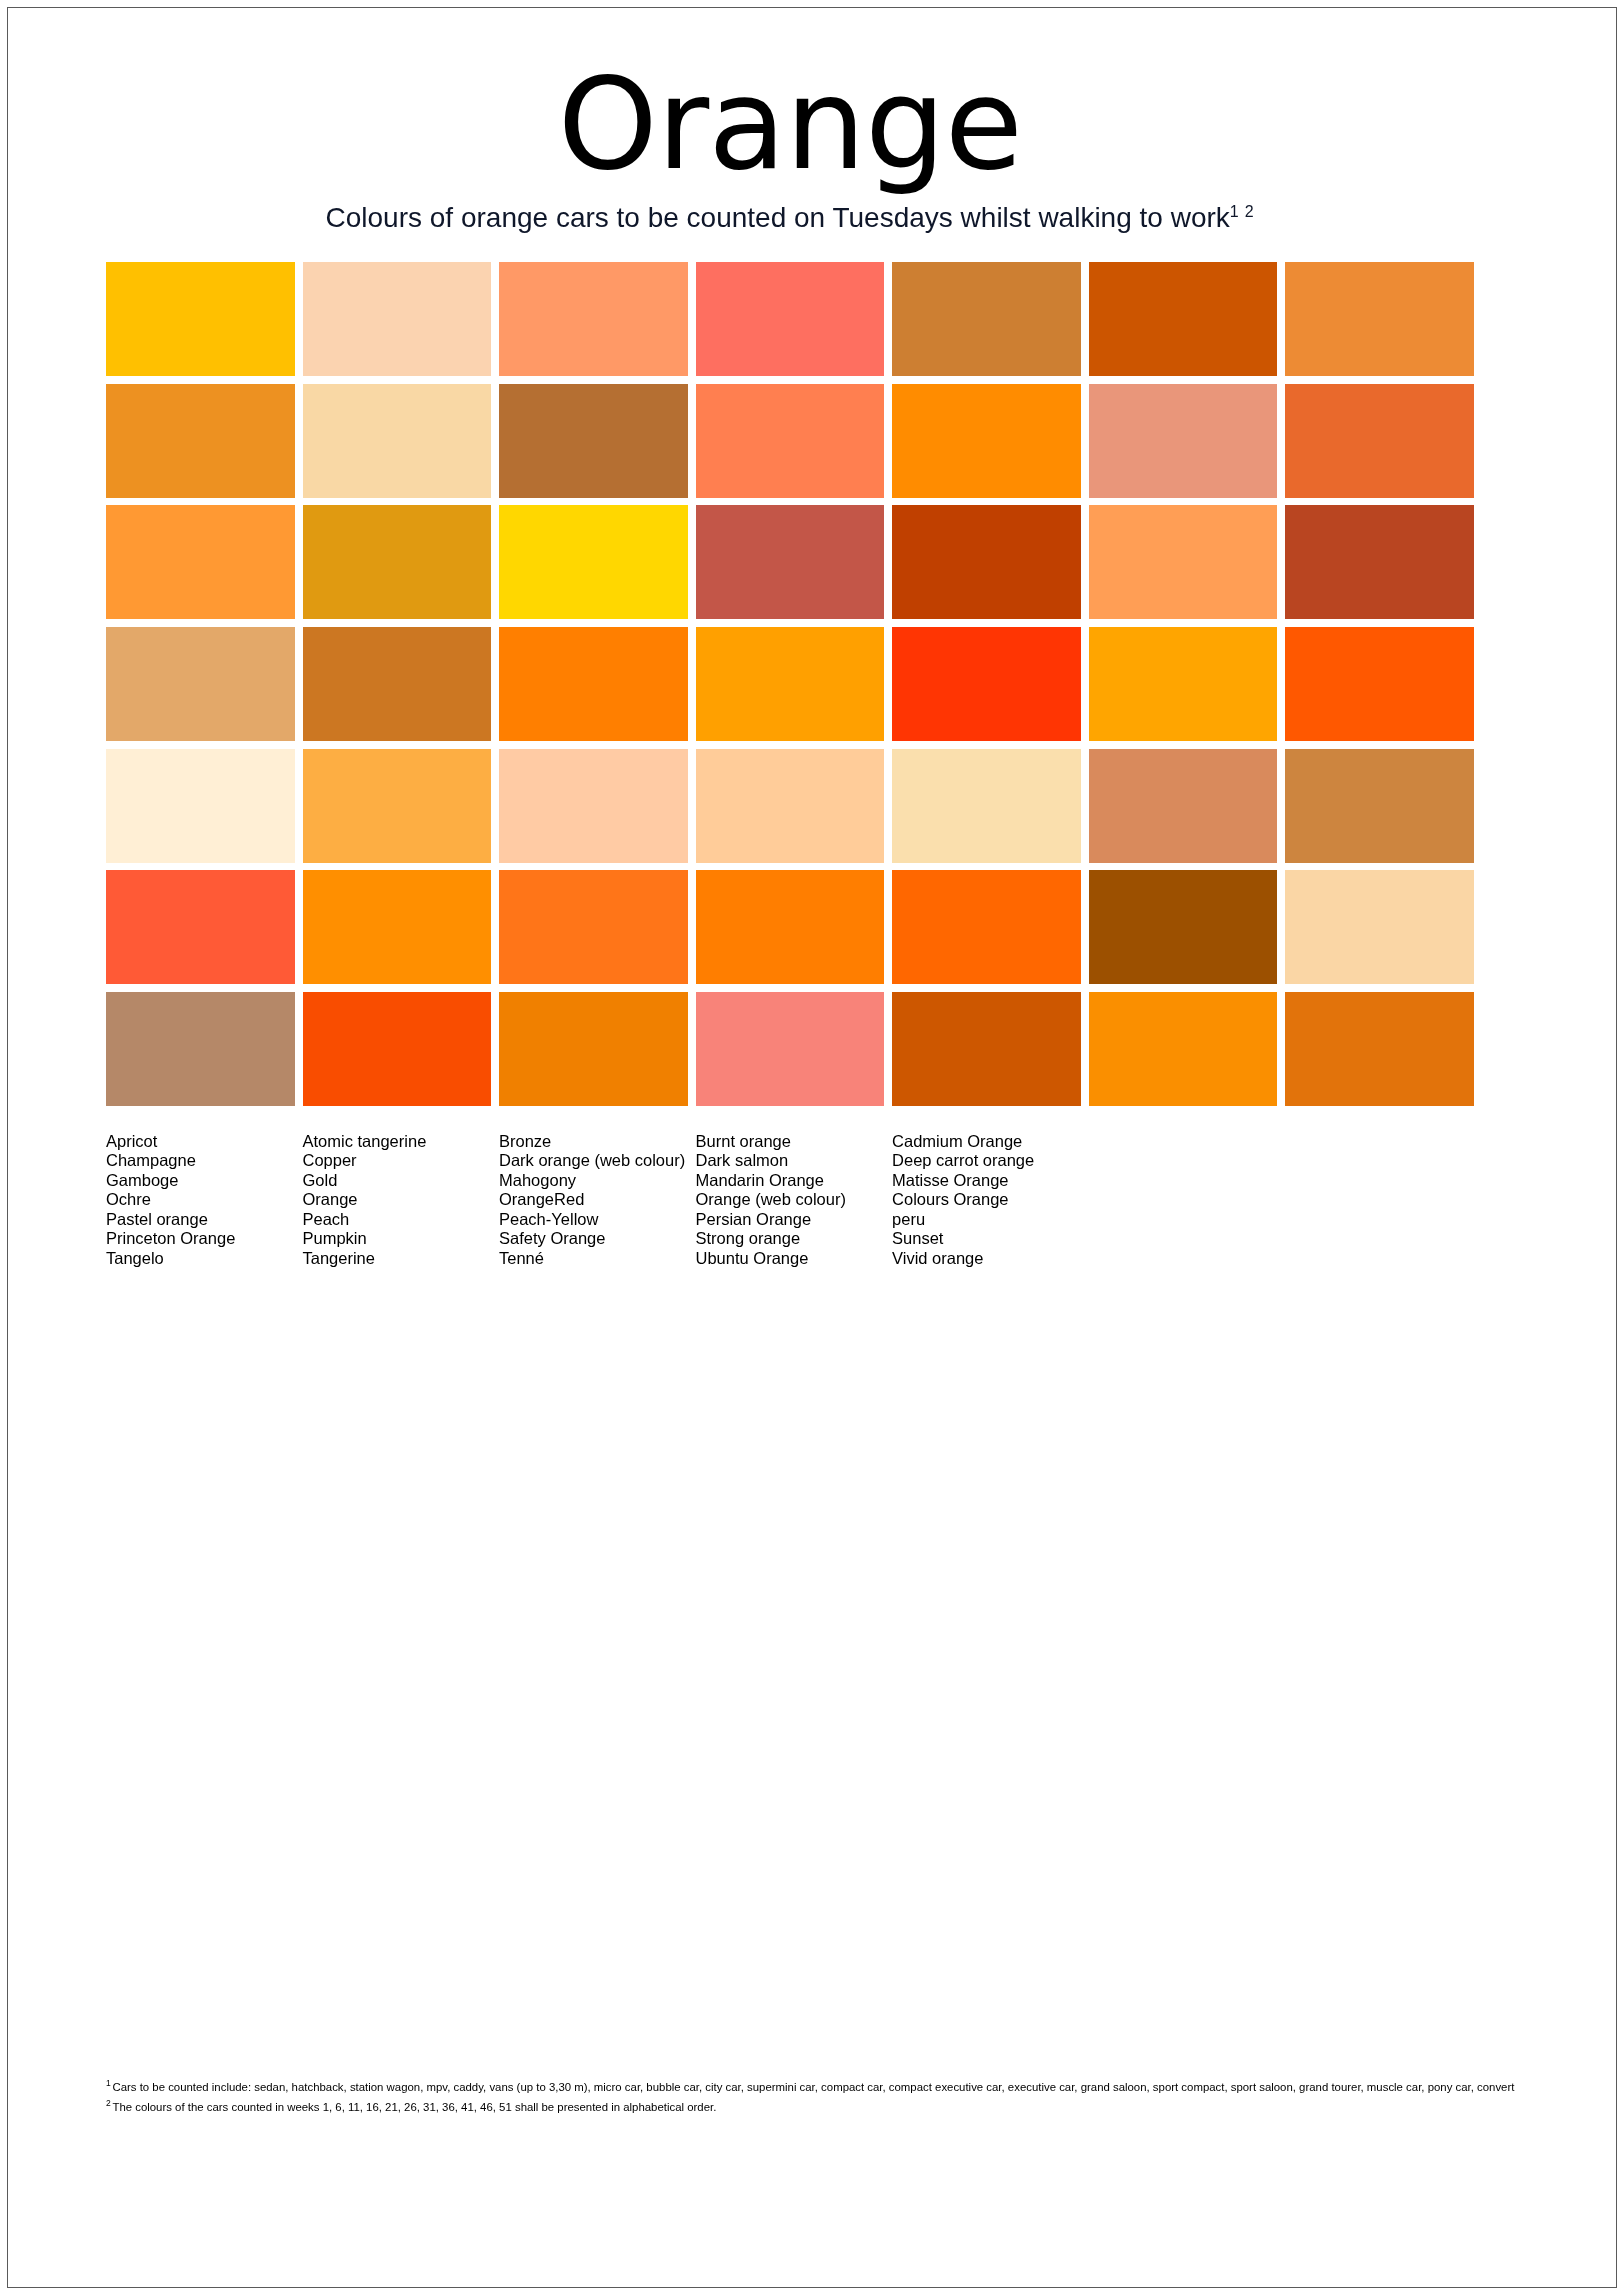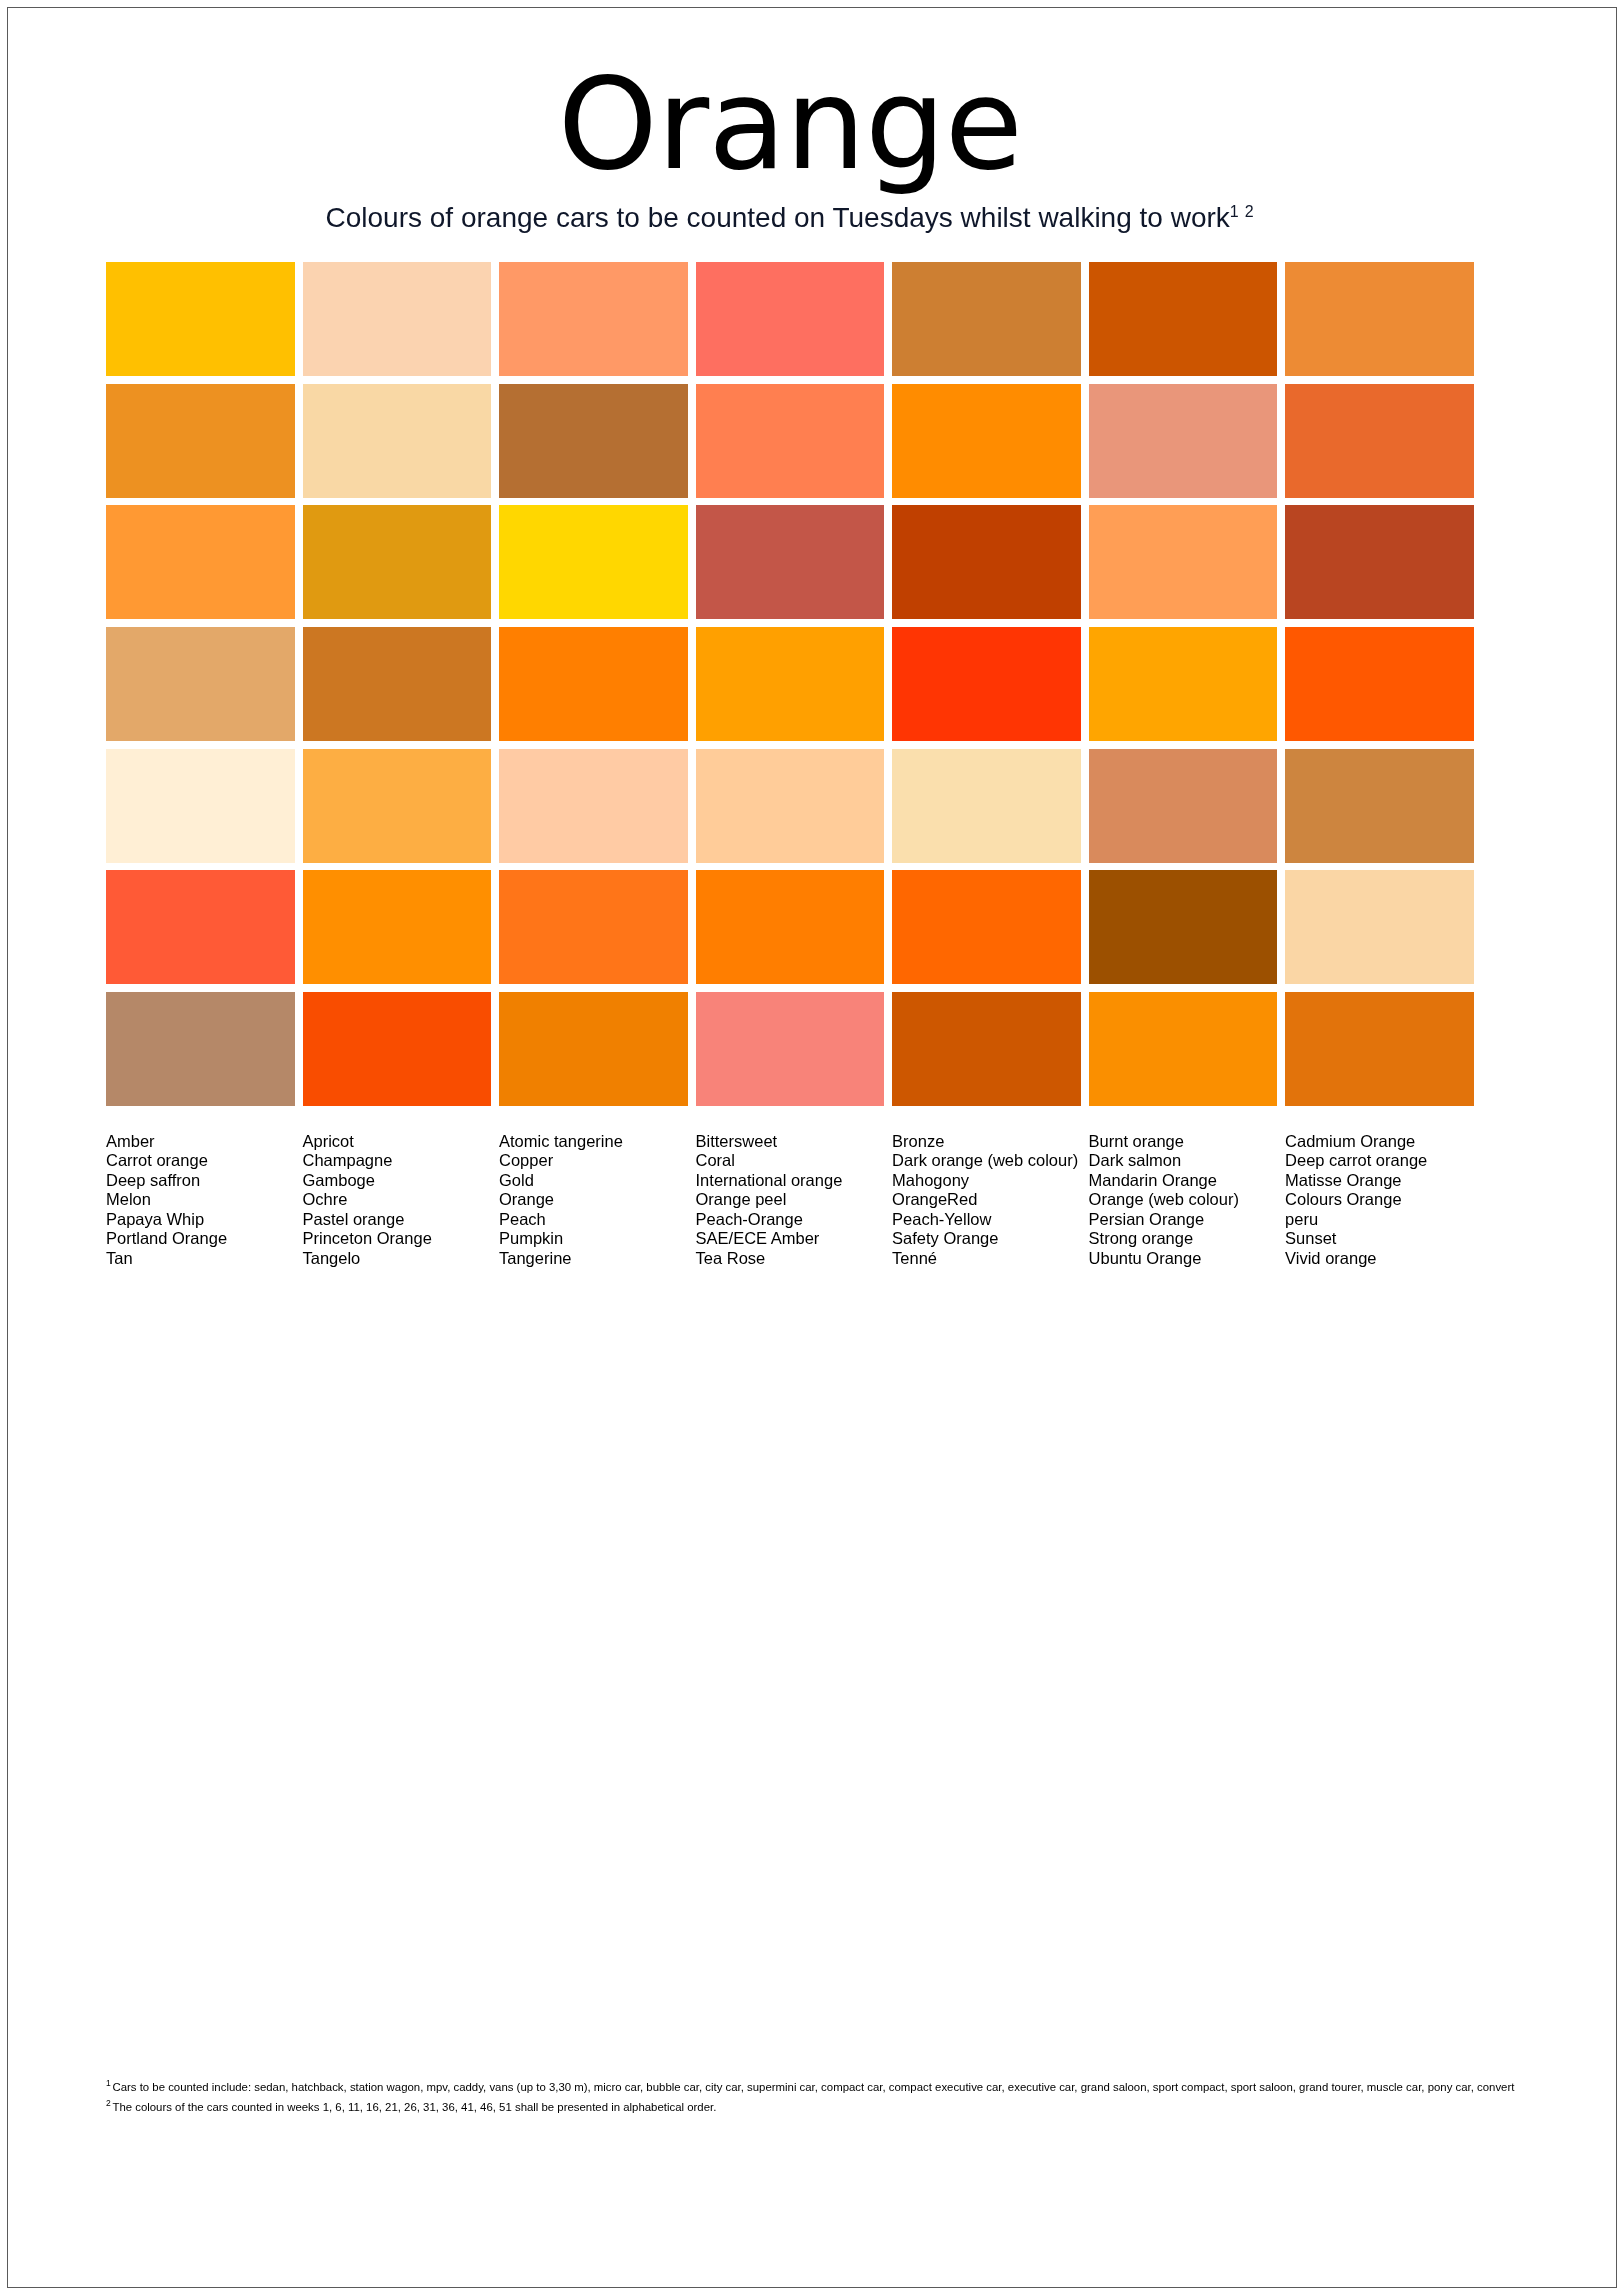--- a/index.html
+++ b/index.html
@@ -192,54 +192,36 @@
         <div class="swatch" title="Tangelo #F94D00" style="background: rgb(249, 77, 0);"></div>
         <div class="swatch" title="Tangerine #F08000" style="background: rgb(240, 128, 0);"></div>
         <div class="swatch" title="Tea Rose #F88379" style="background: rgb(248, 131, 121);"></div>
         <div class="swatch" title="Tenné #CD5700" style="background: rgb(205, 87, 0);"></div>
         <div class="swatch" title="Ubuntu Orange #FA8F00" style="background: rgb(250, 143, 0);"></div>
         <div class="swatch" title="Vivid orange #E2730B" style="background: rgb(226, 115, 11);"></div>
       </div>
 
     <div class="names">
         <div class="name-col">
-          <div class="name-item">Amber</div>
-          <div class="name-item">Carrot orange</div>
-          <div class="name-item">Deep saffron</div>
-          <div class="name-item">Melon</div>
-          <div class="name-item">Papaya Whip</div>
-          <div class="name-item">Portland Orange</div>
-          <div class="name-item">Tan</div>
-        </div>
-        <div class="name-col">
           <div class="name-item">Apricot</div>
           <div class="name-item">Champagne</div>
           <div class="name-item">Gamboge</div>
           <div class="name-item">Ochre</div>
           <div class="name-item">Pastel orange</div>
           <div class="name-item">Princeton Orange</div>
           <div class="name-item">Tangelo</div>
         </div>
         <div class="name-col">
           <div class="name-item">Atomic tangerine</div>
           <div class="name-item">Copper</div>
           <div class="name-item">Gold</div>
           <div class="name-item">Orange</div>
           <div class="name-item">Peach</div>
           <div class="name-item">Pumpkin</div>
           <div class="name-item">Tangerine</div>
-        </div>
-        <div class="name-col">
-          <div class="name-item">Bittersweet</div>
-          <div class="name-item">Coral</div>
-          <div class="name-item">International orange</div>
-          <div class="name-item">Orange peel</div>
-          <div class="name-item">Peach-Orange</div>
-          <div class="name-item">SAE/ECE Amber</div>
-          <div class="name-item">Tea Rose</div>
         </div>
         <div class="name-col">
           <div class="name-item">Bronze</div>
           <div class="name-item">Dark orange (web colour)</div>
           <div class="name-item">Mahogony</div>
           <div class="name-item">OrangeRed</div>
           <div class="name-item">Peach-Yellow</div>
           <div class="name-item">Safety Orange</div>
           <div class="name-item">Tenné</div>
         </div>

